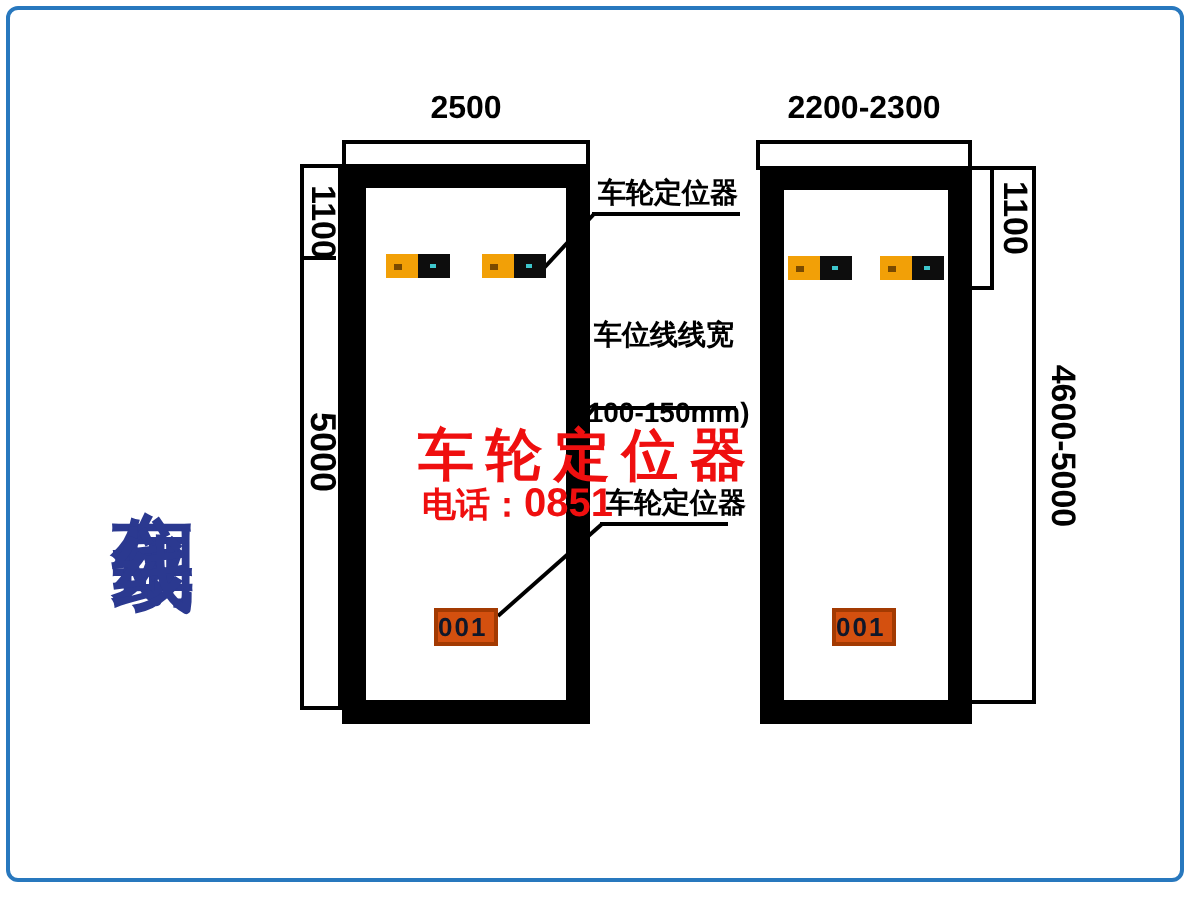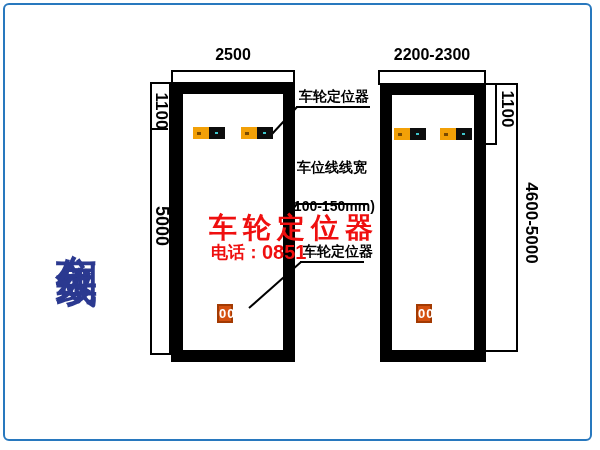--- a/index.html
+++ b/index.html
@@ -41,22 +41,22 @@
   .leaders{position:absolute;left:0;top:0;pointer-events:none;}
   .positioner{position:absolute;width:32px;height:12px;display:flex;}
   .pos-orange{width:16px;height:12px;background:#F2A007;position:relative;}
   .pos-orange::after{content:"";position:absolute;left:4px;top:5px;width:4px;height:3px;background:#7a4a00;}
   .pos-black{width:16px;height:12px;background:#0d0d0d;position:relative;}
   .pos-black::after{content:"";position:absolute;left:6px;top:5px;width:3px;height:2px;background:#3ec6cc;}
   #positioner-1{left:193px;top:127px;}
   #positioner-2{left:241px;top:127px;}
   #positioner-3{left:394px;top:128px;}
   #positioner-4{left:440px;top:128px;}
-  .badge{position:absolute;width:16px;height:19px;background:#D4500F;border:2px solid #A33A02;
-         box-sizing:border-box;color:#ffffff;font-weight:bold;font-size:13px;text-align:right;
+  .badge{position:absolute;width:32px;height:19px;background:#D4500F;border:2px solid #A33A02;
+         box-sizing:border-box;color:#0f172a;font-weight:bold;font-size:13px;text-align:left;
          line-height:15px;letter-spacing:1px;}
   #badge-left{left:217px;top:304px;}
   #badge-right{left:416px;top:304px;}
   .wm{position:absolute;color:#EF0F0F;font-weight:bold;z-index:10;white-space:nowrap;}
   #wm-brand{left:209px;top:209px;font-size:28px;letter-spacing:6px;}
   #wm-phone{left:211px;top:241px;display:flex;align-items:flex-start;}
   #wm-phone .ph-label{font-size:17px;}
   #wm-phone .ph-part1{font-size:20px;}
   #wm-phone .ph-part2{font-size:29px;letter-spacing:1px;}
   #wm-phone-alt{left:250px;top:271px;font-size:30px;letter-spacing:1px;}

